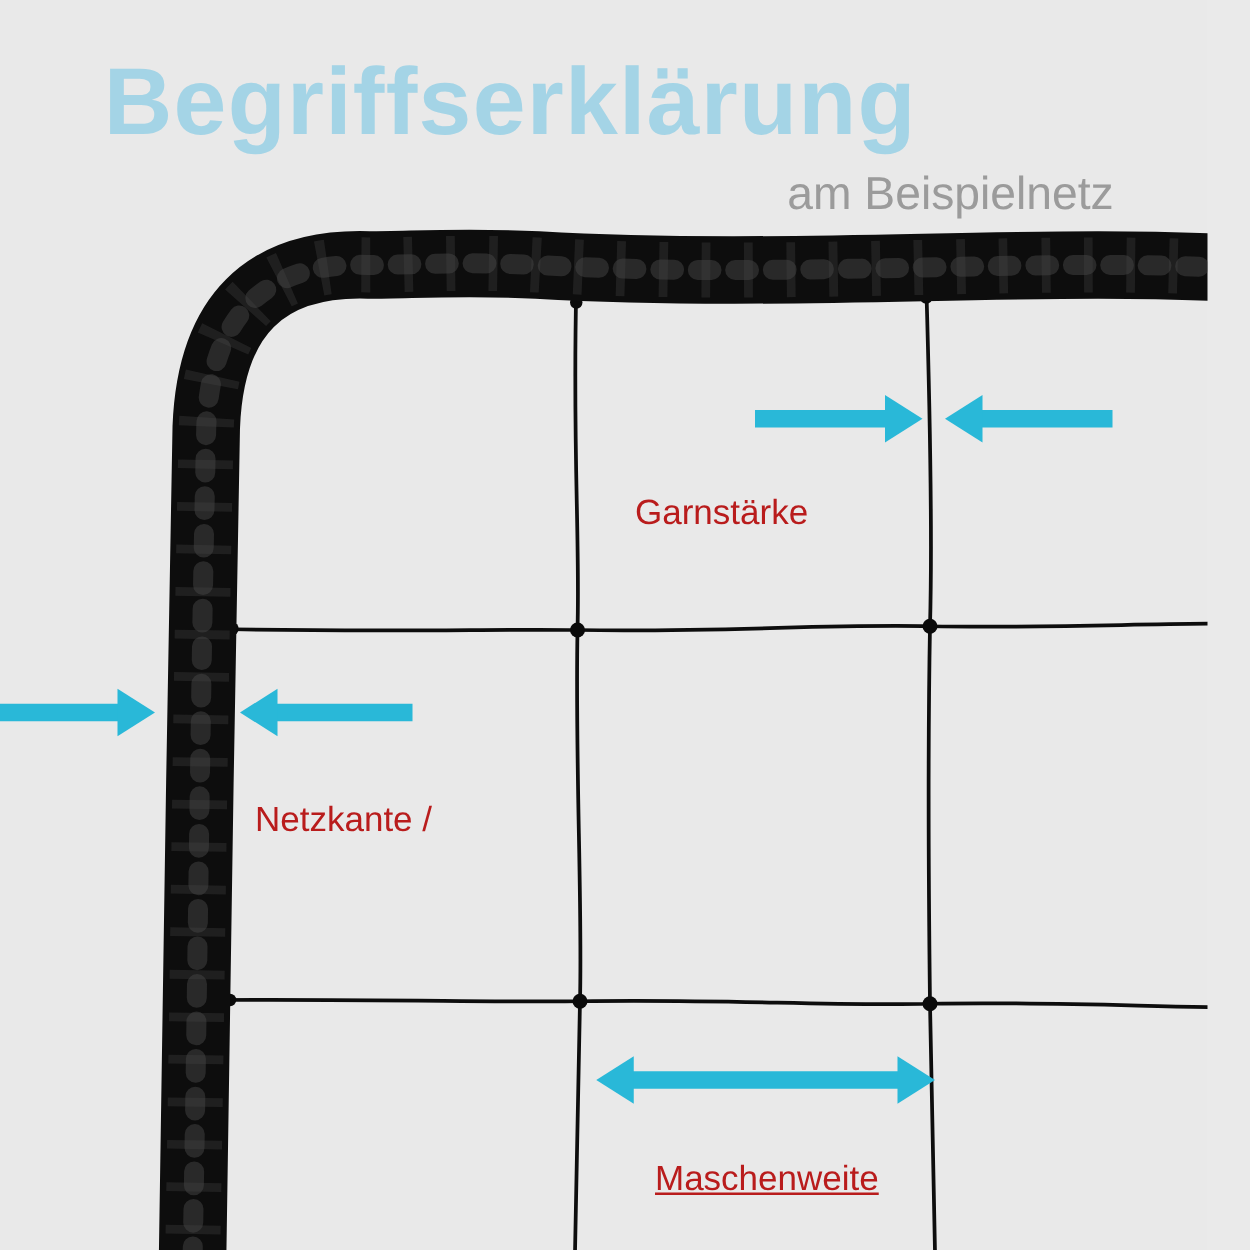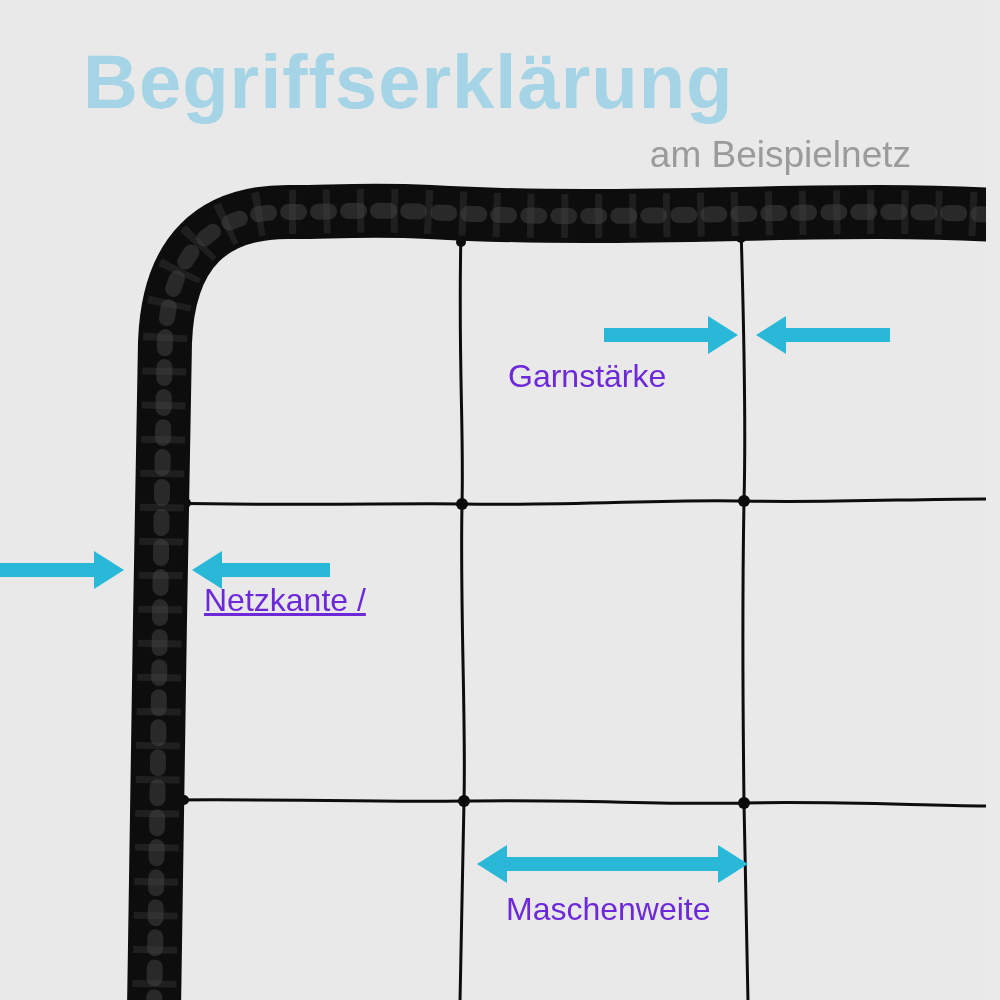--- a/index.html
+++ b/index.html
@@ -2,38 +2,37 @@
 <html><head>
 <meta charset="utf-8">
 <style>
   html,body{margin:0;padding:0;background:#eaeaea;}
   .canvas{
     position:relative;
     width:966px;height:1000px;
     background:#e9e9e9;
     overflow:hidden;
     font-family:"Liberation Sans", sans-serif;
-    padding-left:20px;
   }
   svg.net{position:absolute;left:0;top:0;width:1000px;height:1000px;}
   .title{
     position:absolute;left:83px;top:38px;
     font-size:76px;font-weight:bold;letter-spacing:1px;
     color:#a4d4e6;
   }
   .subtitle{
     position:absolute;right:75px;top:134px;
     font-size:37px;color:#9b9b9b;
   }
   .label{
-    position:absolute;color:#6d28d9;font-size:32px;font-weight:400;
+    position:absolute;color:#b91c1c;font-size:28px;font-weight:400;margin-top:36px;
   }
   .label-garn{left:508px;top:358px;}
-  .label-netz{left:204px;top:580px;line-height:40px;text-decoration:underline;}
-  .label-masch{left:506px;top:891px;}
+  .label-netz{left:204px;top:600px;line-height:40px;}
+  .label-masch{left:524px;top:891px;text-decoration:underline;}
 </style>
 </head>
 <body>
 
 <div class="canvas">
 
   <svg class="net" viewBox="0 0 1000 1000" aria-hidden="true">
 
     <g stroke="#0d0d0d" fill="none" stroke-width="3">
       <path d="M 461 232 C 458 360 464 430 462 504 C 460 610 466 720 464 801 C 463 880 461 950 460 1002"></path>

